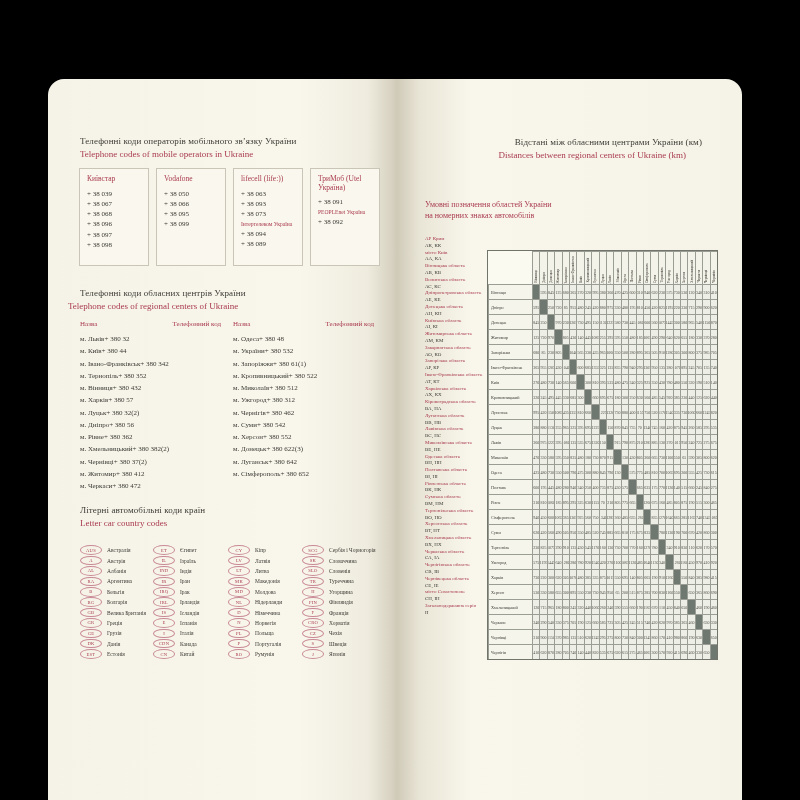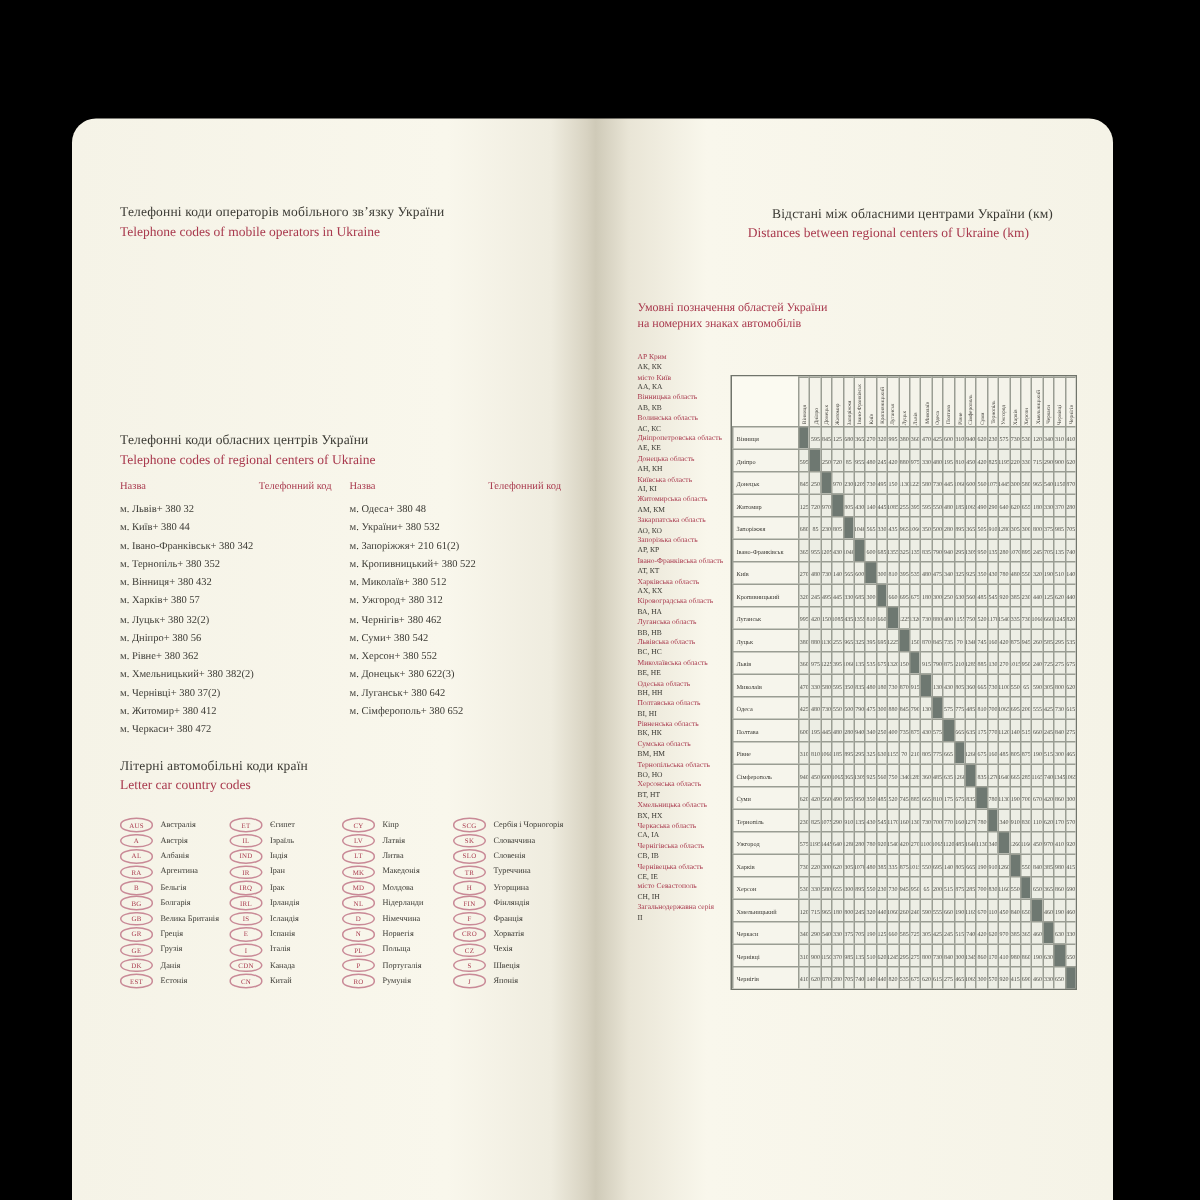--- a/index.html
+++ b/index.html
@@ -46,24 +46,55 @@
 </head>
 <body>
 
 <div id="book">
 
   <div>
     <div class="abs h-uk ink" style="left:32px;top:57px;">Телефонні коди операторів мобільного зв’язку України</div>
     <div class="abs h-en red" style="left:32px;top:70px;">Telephone codes of mobile operators in Ukraine</div>
 
     <div class="abs" id="op-boxes" style="left:31px;top:89px;">
+        <div class="op-box">
+          <div class="op-name">Київстар</div>
+          <div class="op-code">+ 38 039</div>
+          <div class="op-code">+ 38 067</div>
+          <div class="op-code">+ 38 068</div>
+          <div class="op-code">+ 38 096</div>
+          <div class="op-code">+ 38 097</div>
+          <div class="op-code">+ 38 098</div>
+        </div>
+        <div class="op-box">
+          <div class="op-name">Vodafone</div>
+          <div class="op-code">+ 38 050</div>
+          <div class="op-code">+ 38 066</div>
+          <div class="op-code">+ 38 095</div>
+          <div class="op-code">+ 38 099</div>
+        </div>
+        <div class="op-box">
+          <div class="op-name">lifecell (life:))</div>
+          <div class="op-code">+ 38 063</div>
+          <div class="op-code">+ 38 093</div>
+          <div class="op-code">+ 38 073</div>
+          <div class="op-extra">Інтертелеком Україна</div>
+          <div class="op-code">+ 38 094</div>
+          <div class="op-code">+ 38 089</div>
+        </div>
+        <div class="op-box">
+          <div class="op-name">ТриМоб (Utel Україна)</div>
+          <div class="op-code">+ 38 091</div>
+          <div class="op-extra">PEOPLEnet Україна</div>
+          <div class="op-code">+ 38 092</div>
+        </div>
       </div>
 
     <div class="abs h-uk ink" style="left:32px;top:209px;">Телефонні коди обласних центрів України</div>
-    <div class="abs h-en red" style="left:32px;top:222px;">Telephone codes of regional centers of Ukraine</div>
+    <div class="abs h-en red" style="left:20px;top:222px;">Telephone codes of regional centers of Ukraine</div>
 
     <div class="abs" style="left:32px;top:241px;width:302px;height:162px;">
       <div class="ph-group" style="left:0;">
         <div class="ph-head">
           <span>Назва</span>
           <span>Телефонний код</span>
         </div>
         <div id="ph-left">
             <div class="ph-row">
               <span>м. Львів</span>
@@ -128,21 +159,21 @@
             <div class="ph-row">
               <span>м. Одеса</span>
               <span>+ 380 48</span>
             </div>
             <div class="ph-row">
               <span>м. України</span>
               <span>+ 380 532</span>
             </div>
             <div class="ph-row">
               <span>м. Запоріжжя</span>
-              <span>+ 210 61(2)</span>
+              <span>+ 380 61(1)</span>
             </div>
             <div class="ph-row">
               <span>м. Кропивницький</span>
               <span>+ 380 522</span>
             </div>
             <div class="ph-row">
               <span>м. Миколаїв</span>
               <span>+ 380 512</span>
             </div>
             <div class="ph-row">

